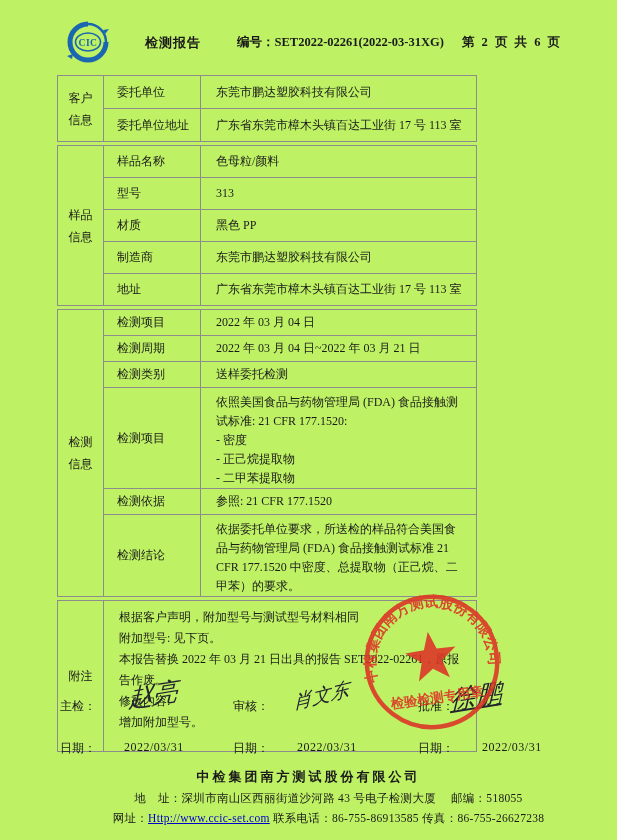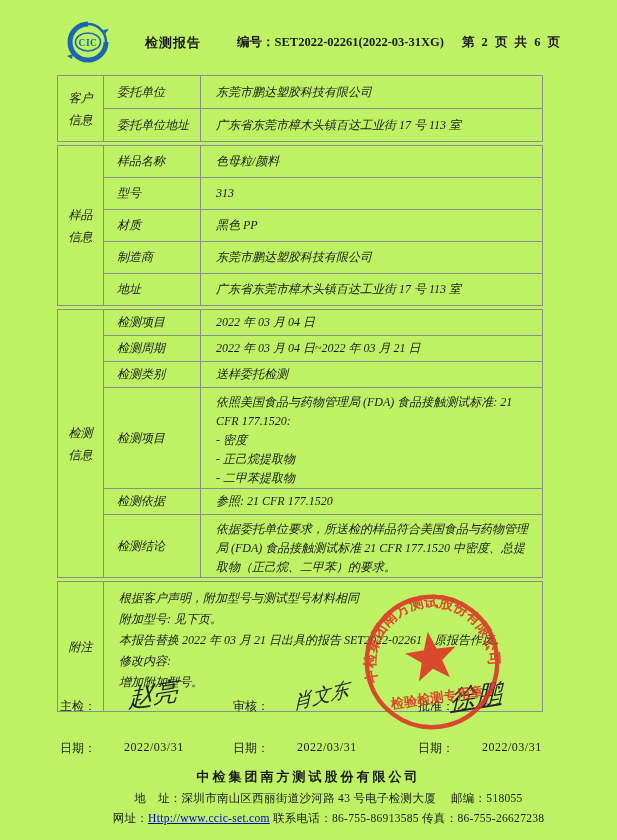--- a/index.html
+++ b/index.html
@@ -7,21 +7,21 @@
   .page { position:relative; width:617px; height:840px; background:#bef264; margin:0 auto; overflow:hidden; color:#1a1a1a; }
 
   
   .header { position:absolute; top:18px; left:55px; width:507px; height:50px; }
   .logo { position:absolute; left:8px; top:2px; width:50px; height:44px; }
   .hd-title { position:absolute; left:90px; top:16px; font-size:13px; font-weight:bold; letter-spacing:1px; }
   .hd-no { position:absolute; left:182px; top:16px; font-size:12.5px; font-weight:bold; }
   .hd-page { position:absolute; right:0px; top:16px; font-size:12.5px; font-weight:bold; letter-spacing:2px; }
 
   
-  .tables { position:absolute; top:75px; left:57px; width:486px;font-style:italic; }
+  .tables { position:absolute; top:75px; left:57px; width:420px; }
   table.sec { width:100%; border-collapse:collapse; table-layout:fixed; margin-bottom:3px; }
   table.sec td { border:1px solid #8c8c8c; font-size:12px; vertical-align:middle; }
   td.group { width:46px; text-align:center; line-height:22px; padding:0 9px; font-size:12.5px; }
   td.lbl { width:97px; padding-left:13px; }
   td.val { padding-left:15px; padding-right:10px; white-space:pre-line; line-height:19px; }
   .t0 tr { height:33px; } .t1 tr { height:32px; }
   .t2 tr.short { height:26px; }
   .t2 td.tall { padding-top:5px; padding-bottom:0; }
   .t3 td.val { padding-top:6px; padding-bottom:18px; line-height:21px; }
 

